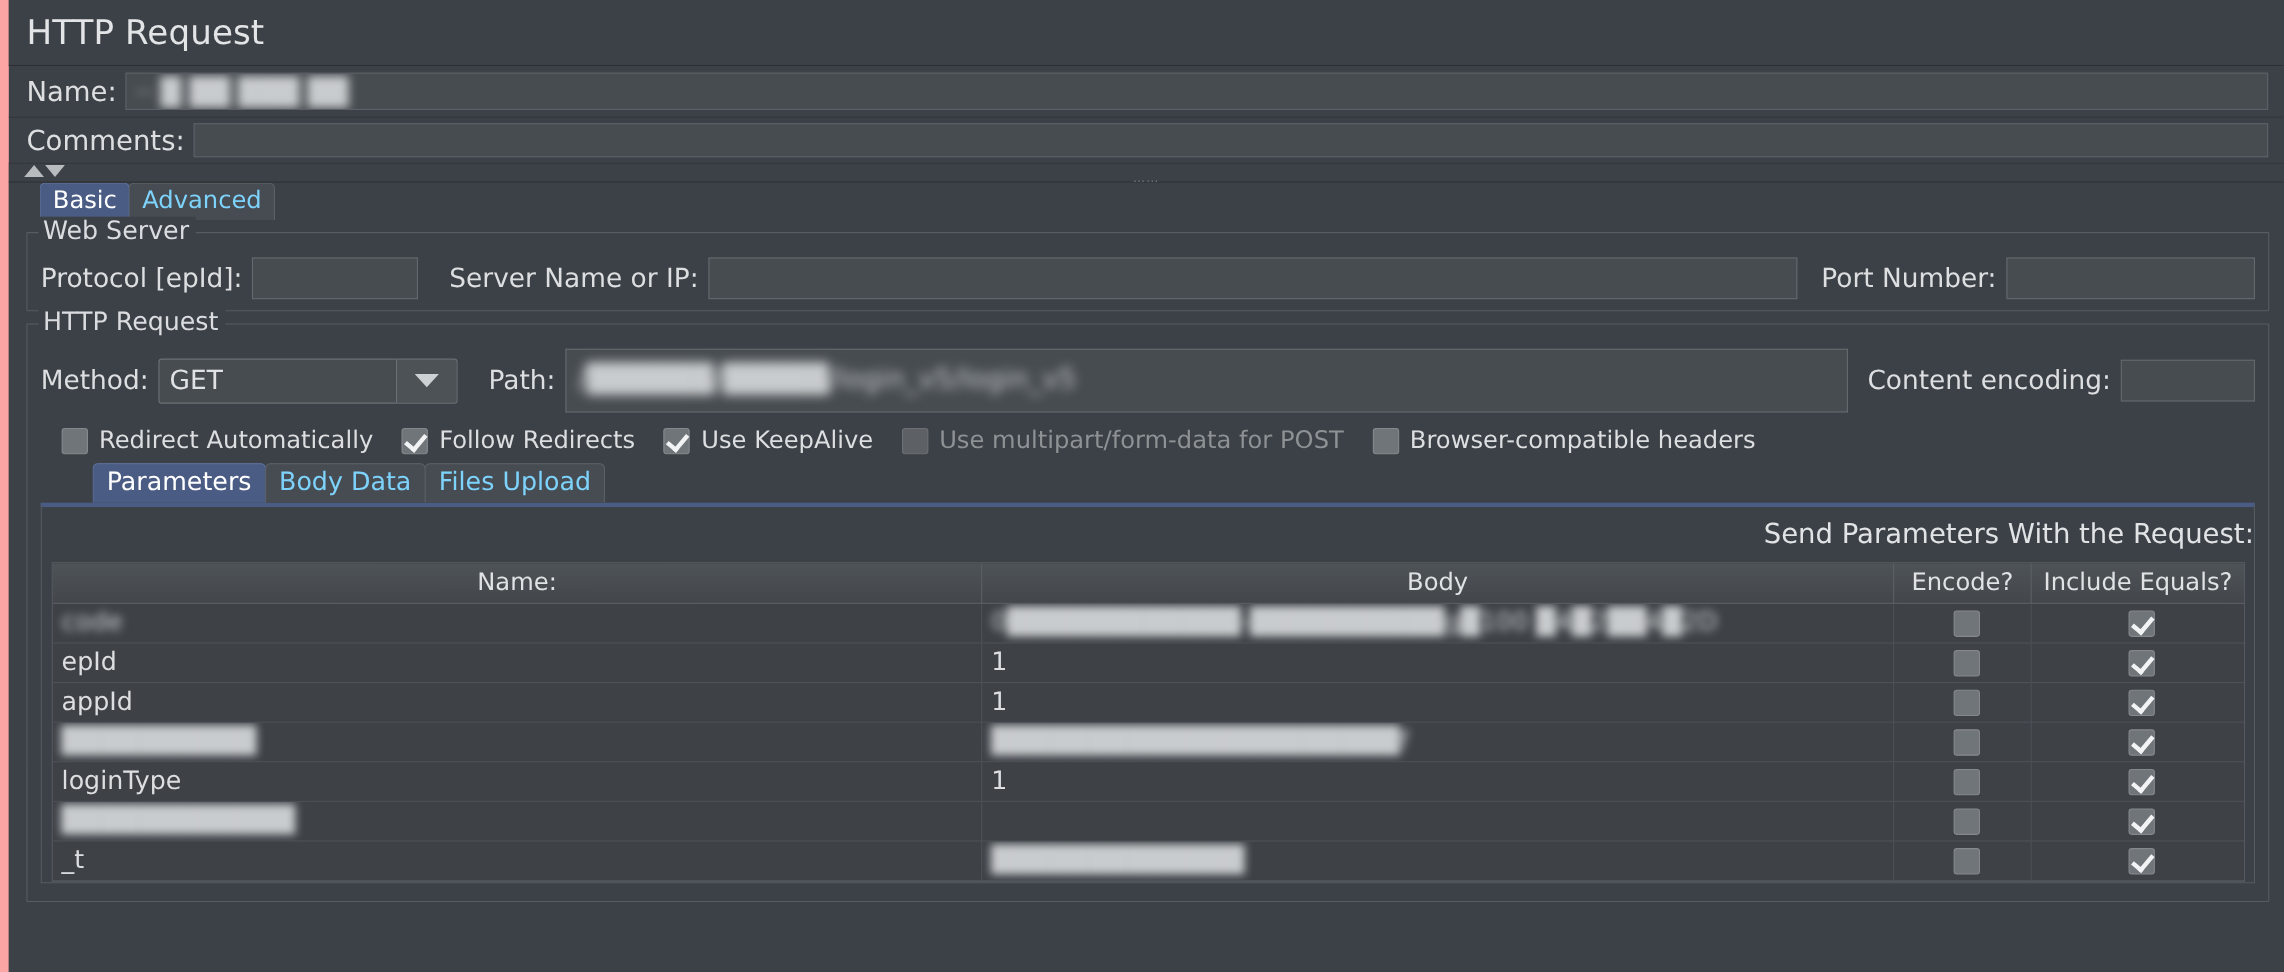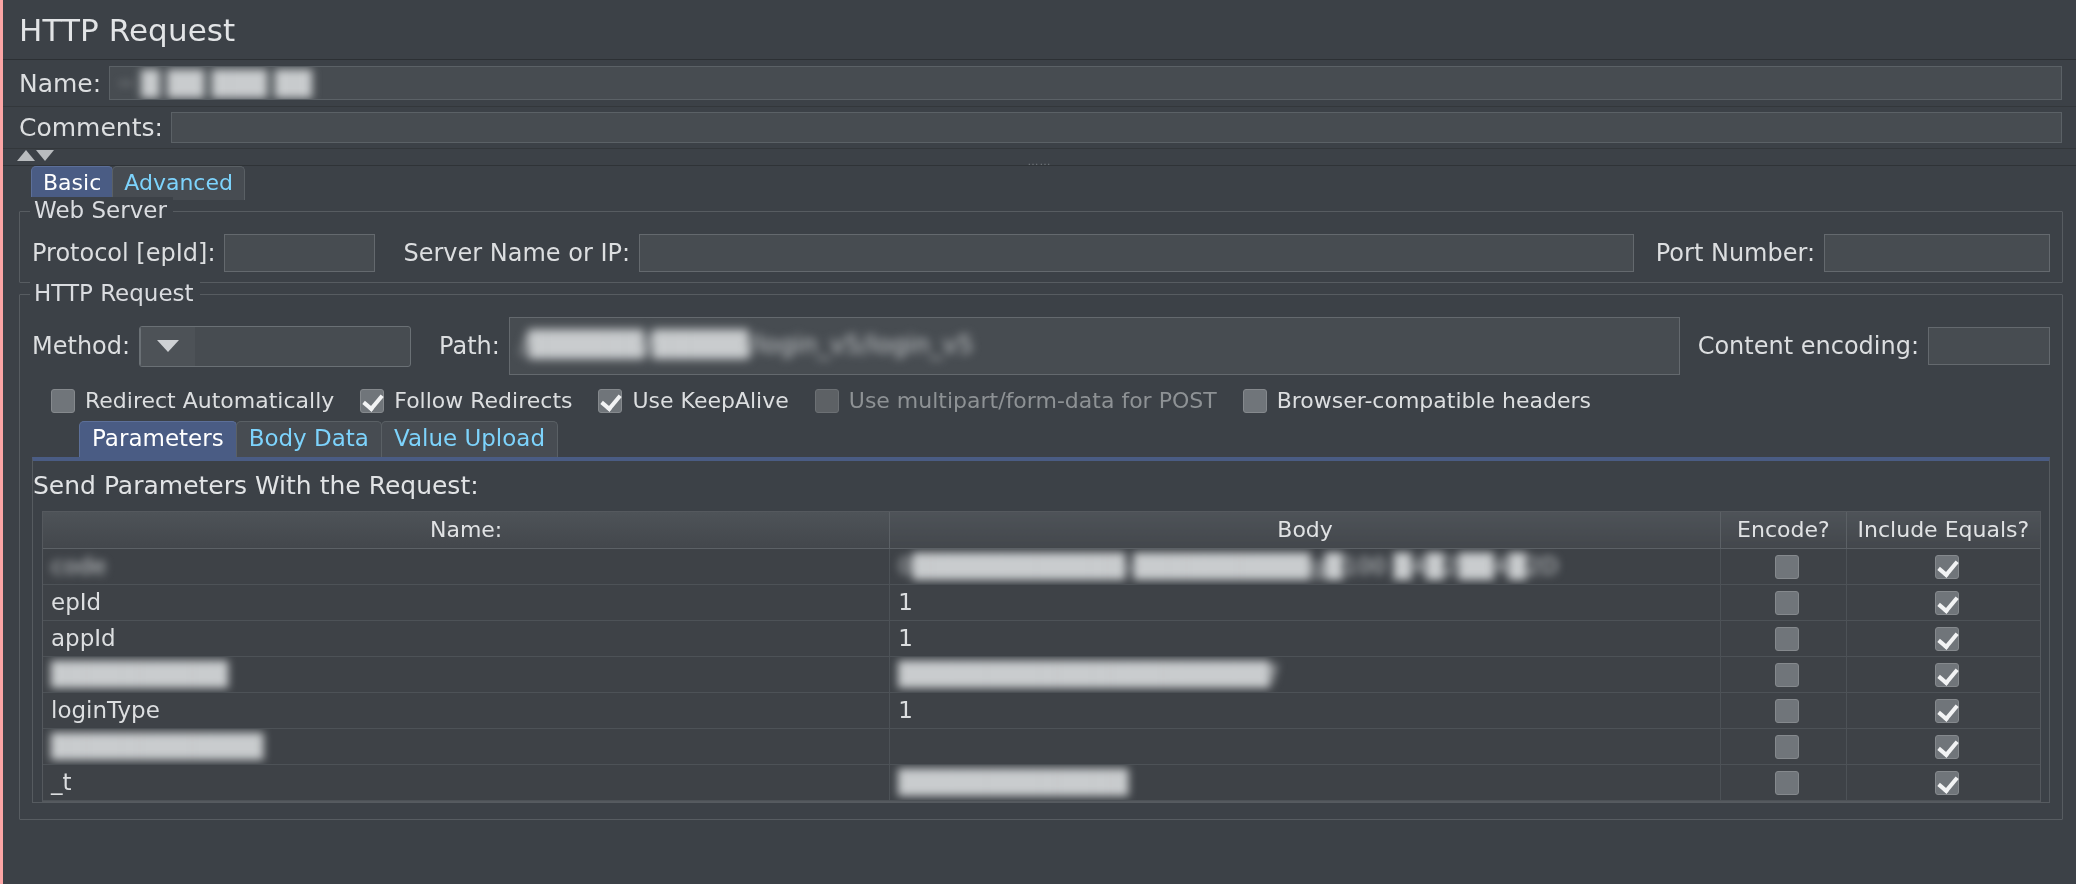--- a/index.html
+++ b/index.html
@@ -8,21 +8,21 @@
     width: 2076px; height: 884px;
     background: #3c4043;
     font-family: "DejaVu Sans", "Liberation Sans", sans-serif;
     color: #d8dadd;
     overflow: hidden;
   }
   .panel {
     width: 2076px; height: 884px;
     background: #3c4147;
     display: flex; flex-direction: column;
-    border-left: 3px solid #fca5a5;
+    border-left: 8px solid #fca5a5;
   }
 
   
   .title-bar {
     height: 60px;
     display: flex; align-items: center;
     padding-left: 16px;
     border-bottom: 1px solid #2c3034;
     background: #3c4147;
   }
@@ -236,21 +236,21 @@
   .paramsbox {
     flex: 1;
     border: 1px solid #565b60;
     border-top: 4px solid #4a5c84;
     margin: 0 0 6px 0;
     display: flex; flex-direction: column;
     background: #3c4147;
     overflow: hidden;
   }
   .send-title {
-    text-align: left;
+    text-align: right;
     font-size: 25px;
     color: #e1e3e5;
     padding: 10px 0 11px 0;
   }
   .tablewrap {
     flex: 1;
     margin: 0 8px 0 9px;
     border: 1px solid #55595e;
     display: flex; flex-direction: column;
     overflow: hidden;
@@ -343,20 +343,21 @@
         <span class="grp-label">Port Number:</span>
         <div class="sm-input" id="port-input"></div>
       </div>
     </div>
 
     <div class="group">
       <div class="legend">HTTP Request</div>
       <div class="inner">
         <span class="grp-label">Method:</span>
         <div class="combo">
+          <div class="cval">GET</div>
           <div class="carrow">
               <i></i>
             </div>
         </div>
         <span class="grp-label">Path:</span>
         <div id="path-input">
           <span class="blurtext">/██████/█████/login_v5/login_v5</span>
         </div>
         <span class="grp-label">Content encoding:</span>
         <div class="sm-input" id="content-encoding-input"></div>
@@ -381,21 +382,21 @@
         </div>
         <div class="cbitem">
           <span class="cbox"></span>
           <span class="cblabel">Browser-compatible headers</span>
         </div>
       </div>
 
       <div class="tabstrip2">
         <div class="tab active">Parameters</div>
         <div class="tab">Body Data</div>
-        <div class="tab">Value Upload</div>
+        <div class="tab">Files Upload</div>
       </div>
 
       <div class="paramsbox">
         <div class="send-title">Send Parameters With the Request:</div>
         <div class="tablewrap">
           <table class="ptable">
             <colgroup>
               <col class="col-name">
                 <col class="col-value">
                 <col class="col-enc">

